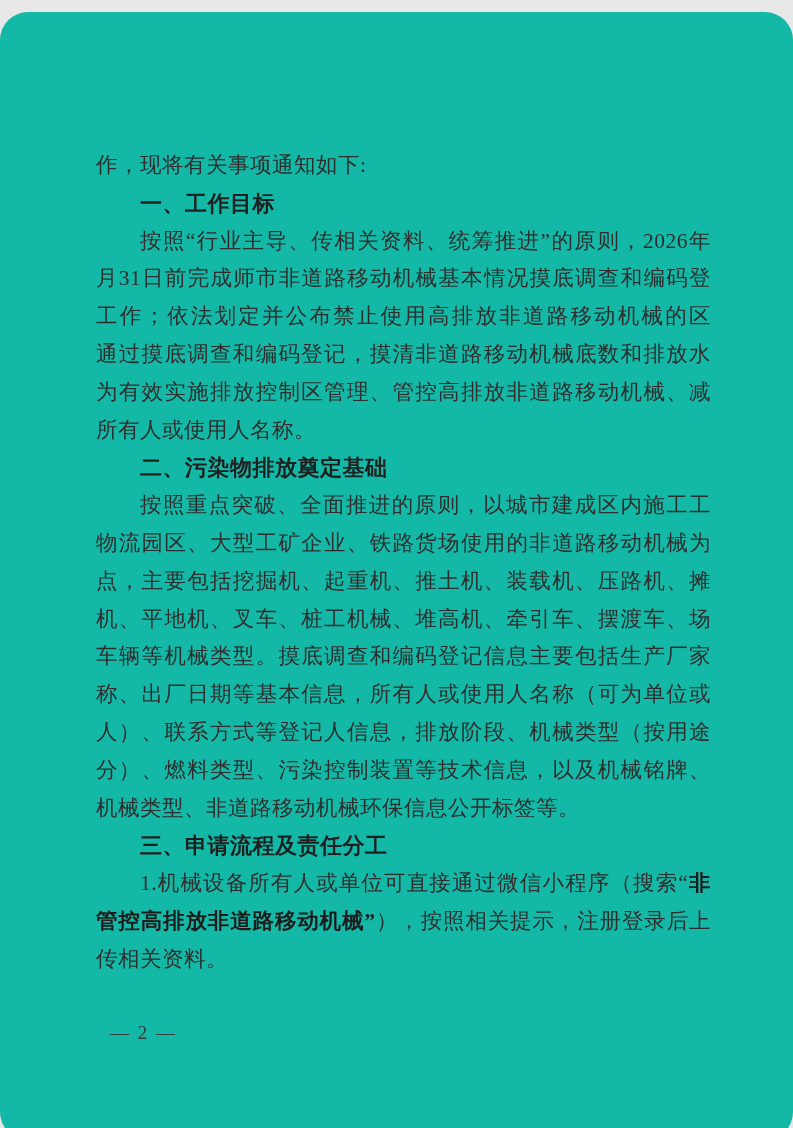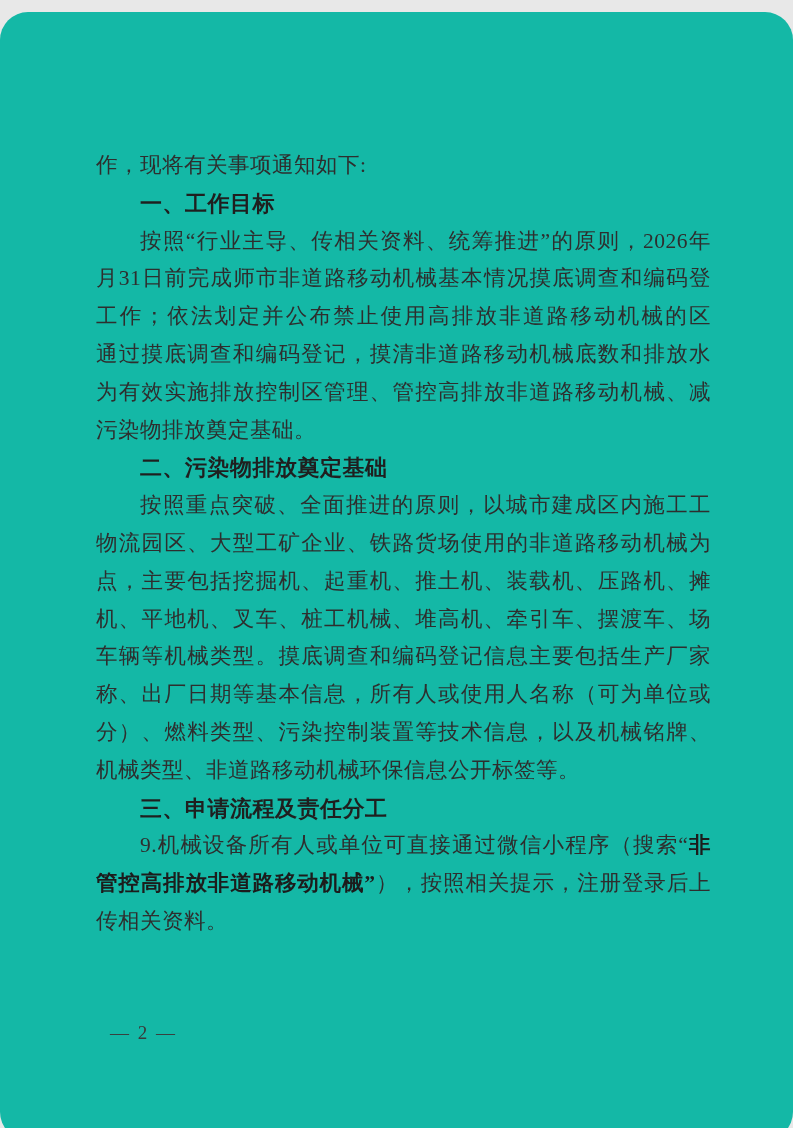--- a/index.html
+++ b/index.html
@@ -47,34 +47,35 @@
   <div class="text-block">
 
     <div class="l">作，现将有关事项通知如下:</div>
 
     <div class="l hd ind">一、工作目标</div>
     <div class="l j ind">按照“行业主导、传相关资料、统筹推进”的原则，2026年12</div>
     <div class="l j">月31日前完成师市非道路移动机械基本情况摸底调查和编码登记</div>
     <div class="l j">工作；依法划定并公布禁止使用高排放非道路移动机械的区域；</div>
     <div class="l j">通过摸底调查和编码登记，摸清非道路移动机械底数和排放水平，</div>
     <div class="l j">为有效实施排放控制区管理、管控高排放非道路移动机械、减少</div>
-    <div class="l">污染物排放奠定基础。</div>
+    <div class="l">所有人或使用人名称。</div>
 
     <div class="l hd ind">二、污染物排放奠定基础</div>
     <div class="l j ind">按照重点突破、全面推进的原则，以城市建成区内施工工地、</div>
     <div class="l j">物流园区、大型工矿企业、铁路货场使用的非道路移动机械为重</div>
     <div class="l j">点，主要包括挖掘机、起重机、推土机、装载机、压路机、摊铺</div>
     <div class="l j">机、平地机、叉车、桩工机械、堆高机、牵引车、摆渡车、场内</div>
     <div class="l j">车辆等机械类型。摸底调查和编码登记信息主要包括生产厂家名</div>
     <div class="l j">称、出厂日期等基本信息，所有人或使用人名称（可为单位或个</div>
+    <div class="l j">人）、联系方式等登记人信息，排放阶段、机械类型（按用途</div>
     <div class="l j">分）、燃料类型、污染控制装置等技术信息，以及机械铭牌、发</div>
     <div class="l">机械类型、非道路移动机械环保信息公开标签等。</div>
 
     <div class="l hd ind">三、申请流程及责任分工</div>
 
-    <div class="l j ind"><span>9.机械设备所有人或单位可直接通过微信小程序（搜索“</span><span class="b">非</span></div>
+    <div class="l j ind"><span>1.机械设备所有人或单位可直接通过微信小程序（搜索“</span><span class="b">非</span></div>
     <div class="l j"><span class="b">管控高排放非道路移动机械”</span><span>），按照相关提示，注册登录后上</span></div>
     <div class="l">传相关资料。</div>
 
   </div>
 
   <div class="footer">— 2 —</div>
 </div>
 
 </body></html>

